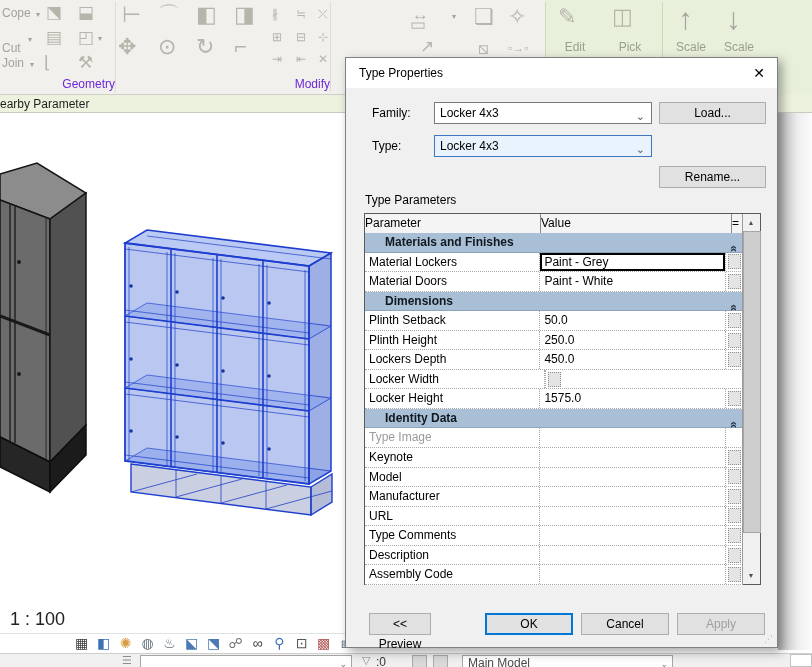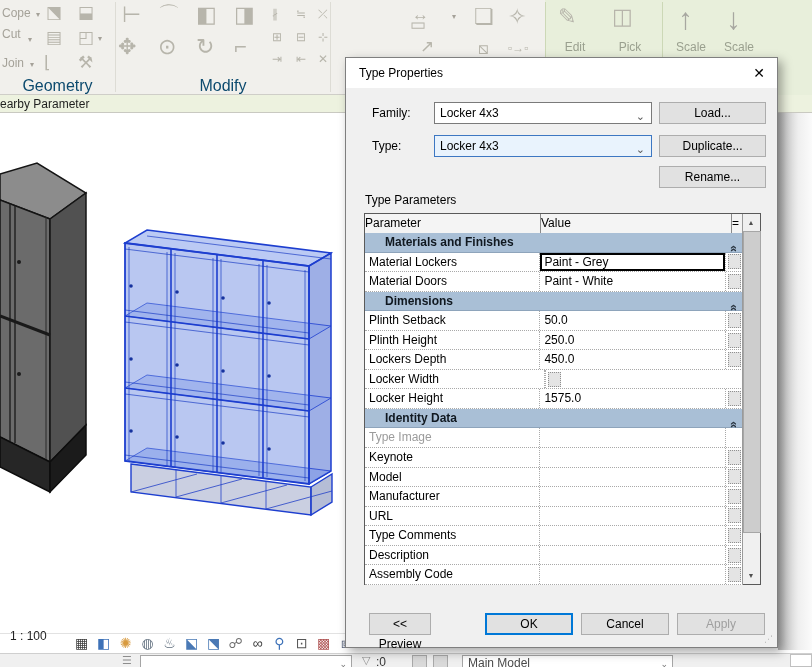--- a/index.html
+++ b/index.html
@@ -5,21 +5,21 @@
   html,body{margin:0;padding:0}
   .stage{position:relative;width:812px;height:667px;overflow:hidden;background:#fff;
          font-family:"Liberation Sans",sans-serif;font-size:12px;color:#000;}
   .abs{position:absolute;box-sizing:border-box}
 
   
   .ribbon{left:0;top:0;width:812px;height:95px;background:#f1f0ec;border-bottom:1px solid #cfcec8}
   .ribbon-green{left:545px;top:0;width:267px;height:95px;background:#e8efdb}
   .vsep{width:1px;background:#dddcd5;top:2px;height:90px}
   .vsep.green{background:#ccd8b6}
-  .panel-label{font-size:16px;color:#0c4a6e;text-align:center}
+  .panel-label{font-size:12px;color:#6d28d9;text-align:right}
   .rb-word{color:#a5a299;font-size:12px}
   .rb-carret{color:#a5a299;font-size:8px}
   .rb-icon{color:#b7b5ab;text-align:center;line-height:1}
   .rb-icon.big{font-size:22px}
   .rb-icon.med{font-size:17px}
   .rb-icon.small{font-size:12px}
   .mode-label{color:#9aa08f;font-size:12px;text-align:center}
   .scale-arrow{color:#a7a7a0;font-size:30px;font-weight:bold;line-height:1}
 
   
@@ -66,21 +66,21 @@
   .psection .sl{padding-left:20px;flex:1}
   .psection .chev{width:20px;color:#2b3642;transform:rotate(-90deg);font-size:12px;font-weight:bold}
   .pscroll{position:absolute;right:0;top:0;width:17px;height:370px;background:#f0f0f0;border-left:1px solid #9a9a9a}
   .sarrow{position:absolute;left:0;width:16px;height:17px;background:#f0f0f0;text-align:center;
           font-size:7px;color:#505050;line-height:17px}
   .sthumb{position:absolute;left:0;top:17px;width:16px;height:300px;background:#cdcdcd;border:1px solid #a6a6a6}
   .grip{position:absolute;right:3px;bottom:3px;width:10px;height:10px;color:#b0b0b0;font-size:9px;letter-spacing:1px}
 
   
   .viewbar{left:0;top:633px;width:778px;height:20px;background:#ffffff;border-top:1px solid #e2e2e2}
-  .vc-scale{left:10px;top:629px;color:#222;font-size:12px}
+  .vc-scale{left:10px;top:609px;color:#222;font-size:18px}
   .vc-icons{left:74px;top:635px;display:flex;gap:7px}
   .vc-icon{width:15px;height:16px;font-size:14px;line-height:16px;text-align:center}
 
   
   .statusbar{left:0;top:653px;width:812px;height:14px;background:#f0f0f0;border-top:1px solid #cfcfcf}
   .sb-icon{color:#8d8d8d;font-size:11px}
   .sb-combo{height:16px;background:#fff;border:1px solid #a5a5a5;line-height:14px;padding-left:5px;color:#4a4a4a}
   .sb-combo .chev{position:absolute;right:4px;top:1px;font-size:9px;color:#777}
   .sb-box{width:15px;height:13px;background:#d9d9d9;border:1px solid #a9a9a9}
   .sb-white{left:790px;top:654px;width:22px;height:13px;background:#fff;border:1px solid #c0c0c0}
@@ -90,21 +90,21 @@
 
 <div class="stage">
 
   <div class="abs ribbon">
     <div class="abs ribbon-green"></div>
 
     <span class="abs rb-word" style="left:2px;top:6px">Cope</span>
     <span class="abs rb-carret" style="left:36px;top:10px">▾</span>
     <span class="abs rb-icon med" style="left:46px;top:4px">⬔</span>
     <span class="abs rb-icon med" style="left:78px;top:4px">⬓</span>
-    <span class="abs rb-word" style="left:2px;top:27px">Cut</span>
+    <span class="abs rb-word" style="left:2px;top:41px">Cut</span>
     <span class="abs rb-carret" style="left:28px;top:35px">▾</span>
     <span class="abs rb-icon med" style="left:46px;top:29px">▤</span>
     <span class="abs rb-icon med" style="left:78px;top:29px">◰</span>
     <span class="abs rb-carret" style="left:98px;top:34px">▾</span>
     <span class="abs rb-word" style="left:2px;top:56px">Join</span>
     <span class="abs rb-carret" style="left:30px;top:60px">▾</span>
     <span class="abs rb-icon med" style="left:44px;top:54px">⌊</span>
     <span class="abs rb-icon med" style="left:78px;top:54px">⚒</span>
     <div class="abs panel-label" style="left:0;top:77px;width:115px">Geometry</div>
     <div class="abs vsep" style="left:115px"></div>
@@ -273,21 +273,20 @@
       <span>Locker 4x3</span>
       <span class="chev">⌄</span>
     </div>
     <div class="abs btn" style="left:313px;top:44px;width:107px">Load...</div>
 
     <span class="abs fld-label" style="left:26px;top:81px">Type:</span>
     <div class="abs combo focus" style="left:88px;top:77px;width:218px">
       <span>Locker 4x3</span>
       <span class="chev">⌄</span>
     </div>
-    <div class="abs btn" style="left:313px;top:77px;width:107px">Duplicate...</div>
     <div class="abs btn" style="left:313px;top:108px;width:107px">Rename...</div>
 
     <span class="abs fld-label" style="left:19px;top:135px">Type Parameters</span>
 
     <div class="abs ptable">
       <div class="phead">
         <div class="hc p">Parameter</div>
         <div class="hc v">Value</div>
         <div class="hc e">=</div>
       </div>

